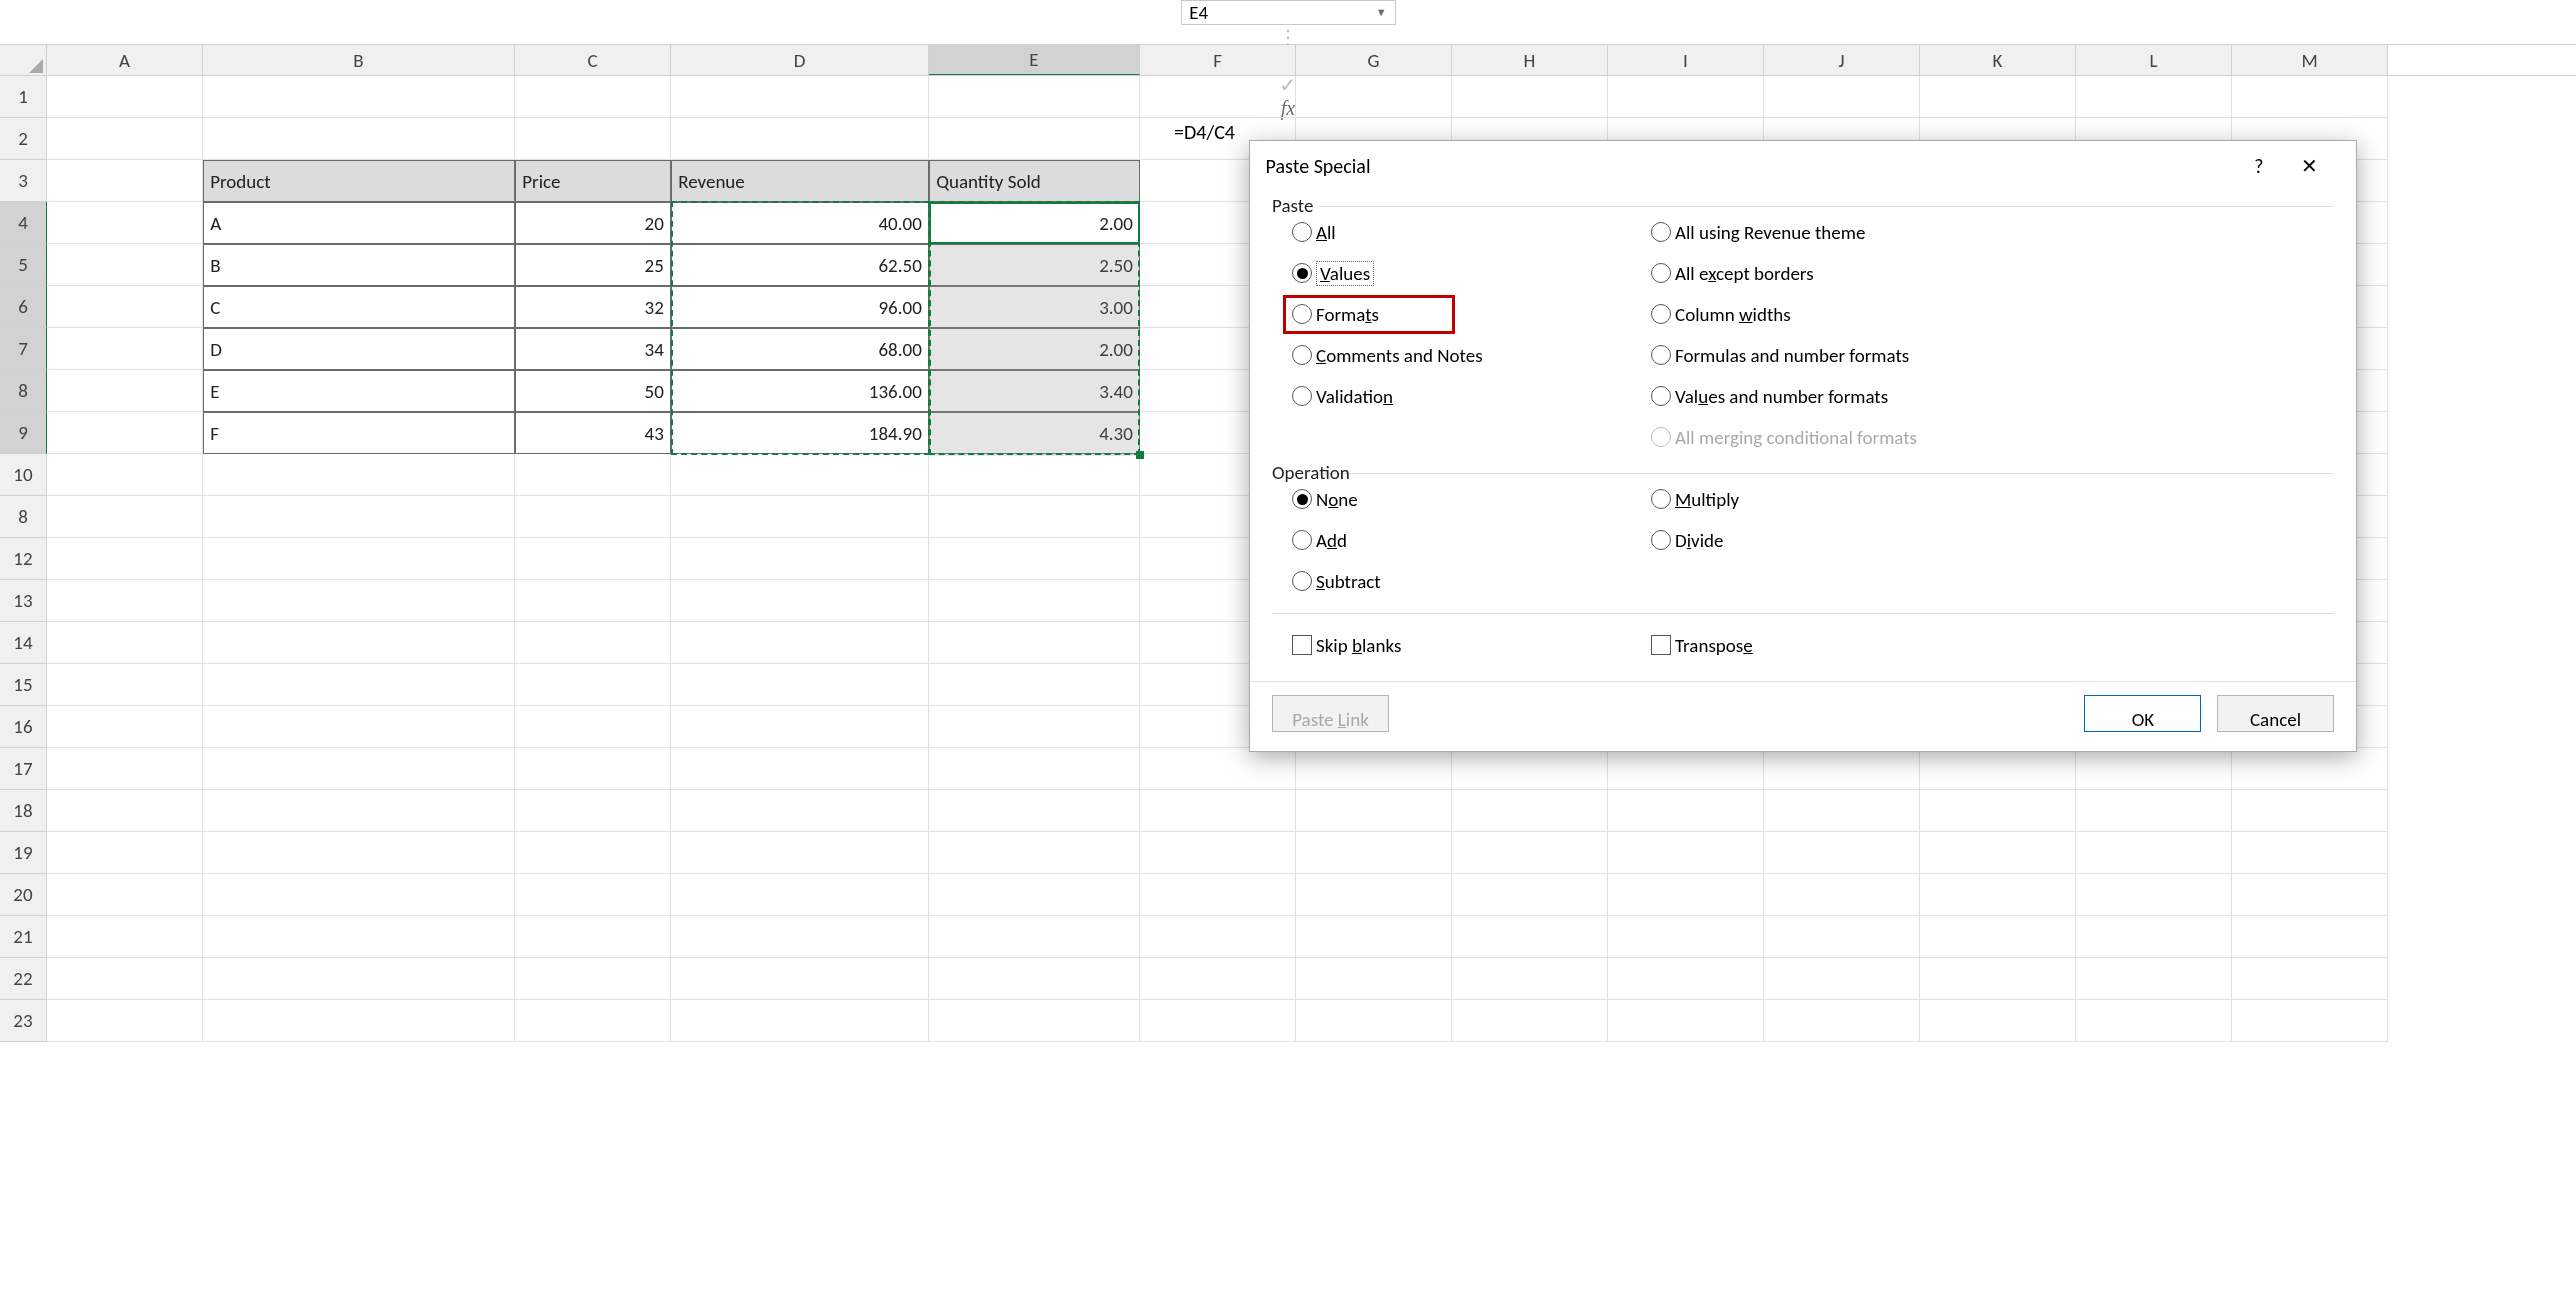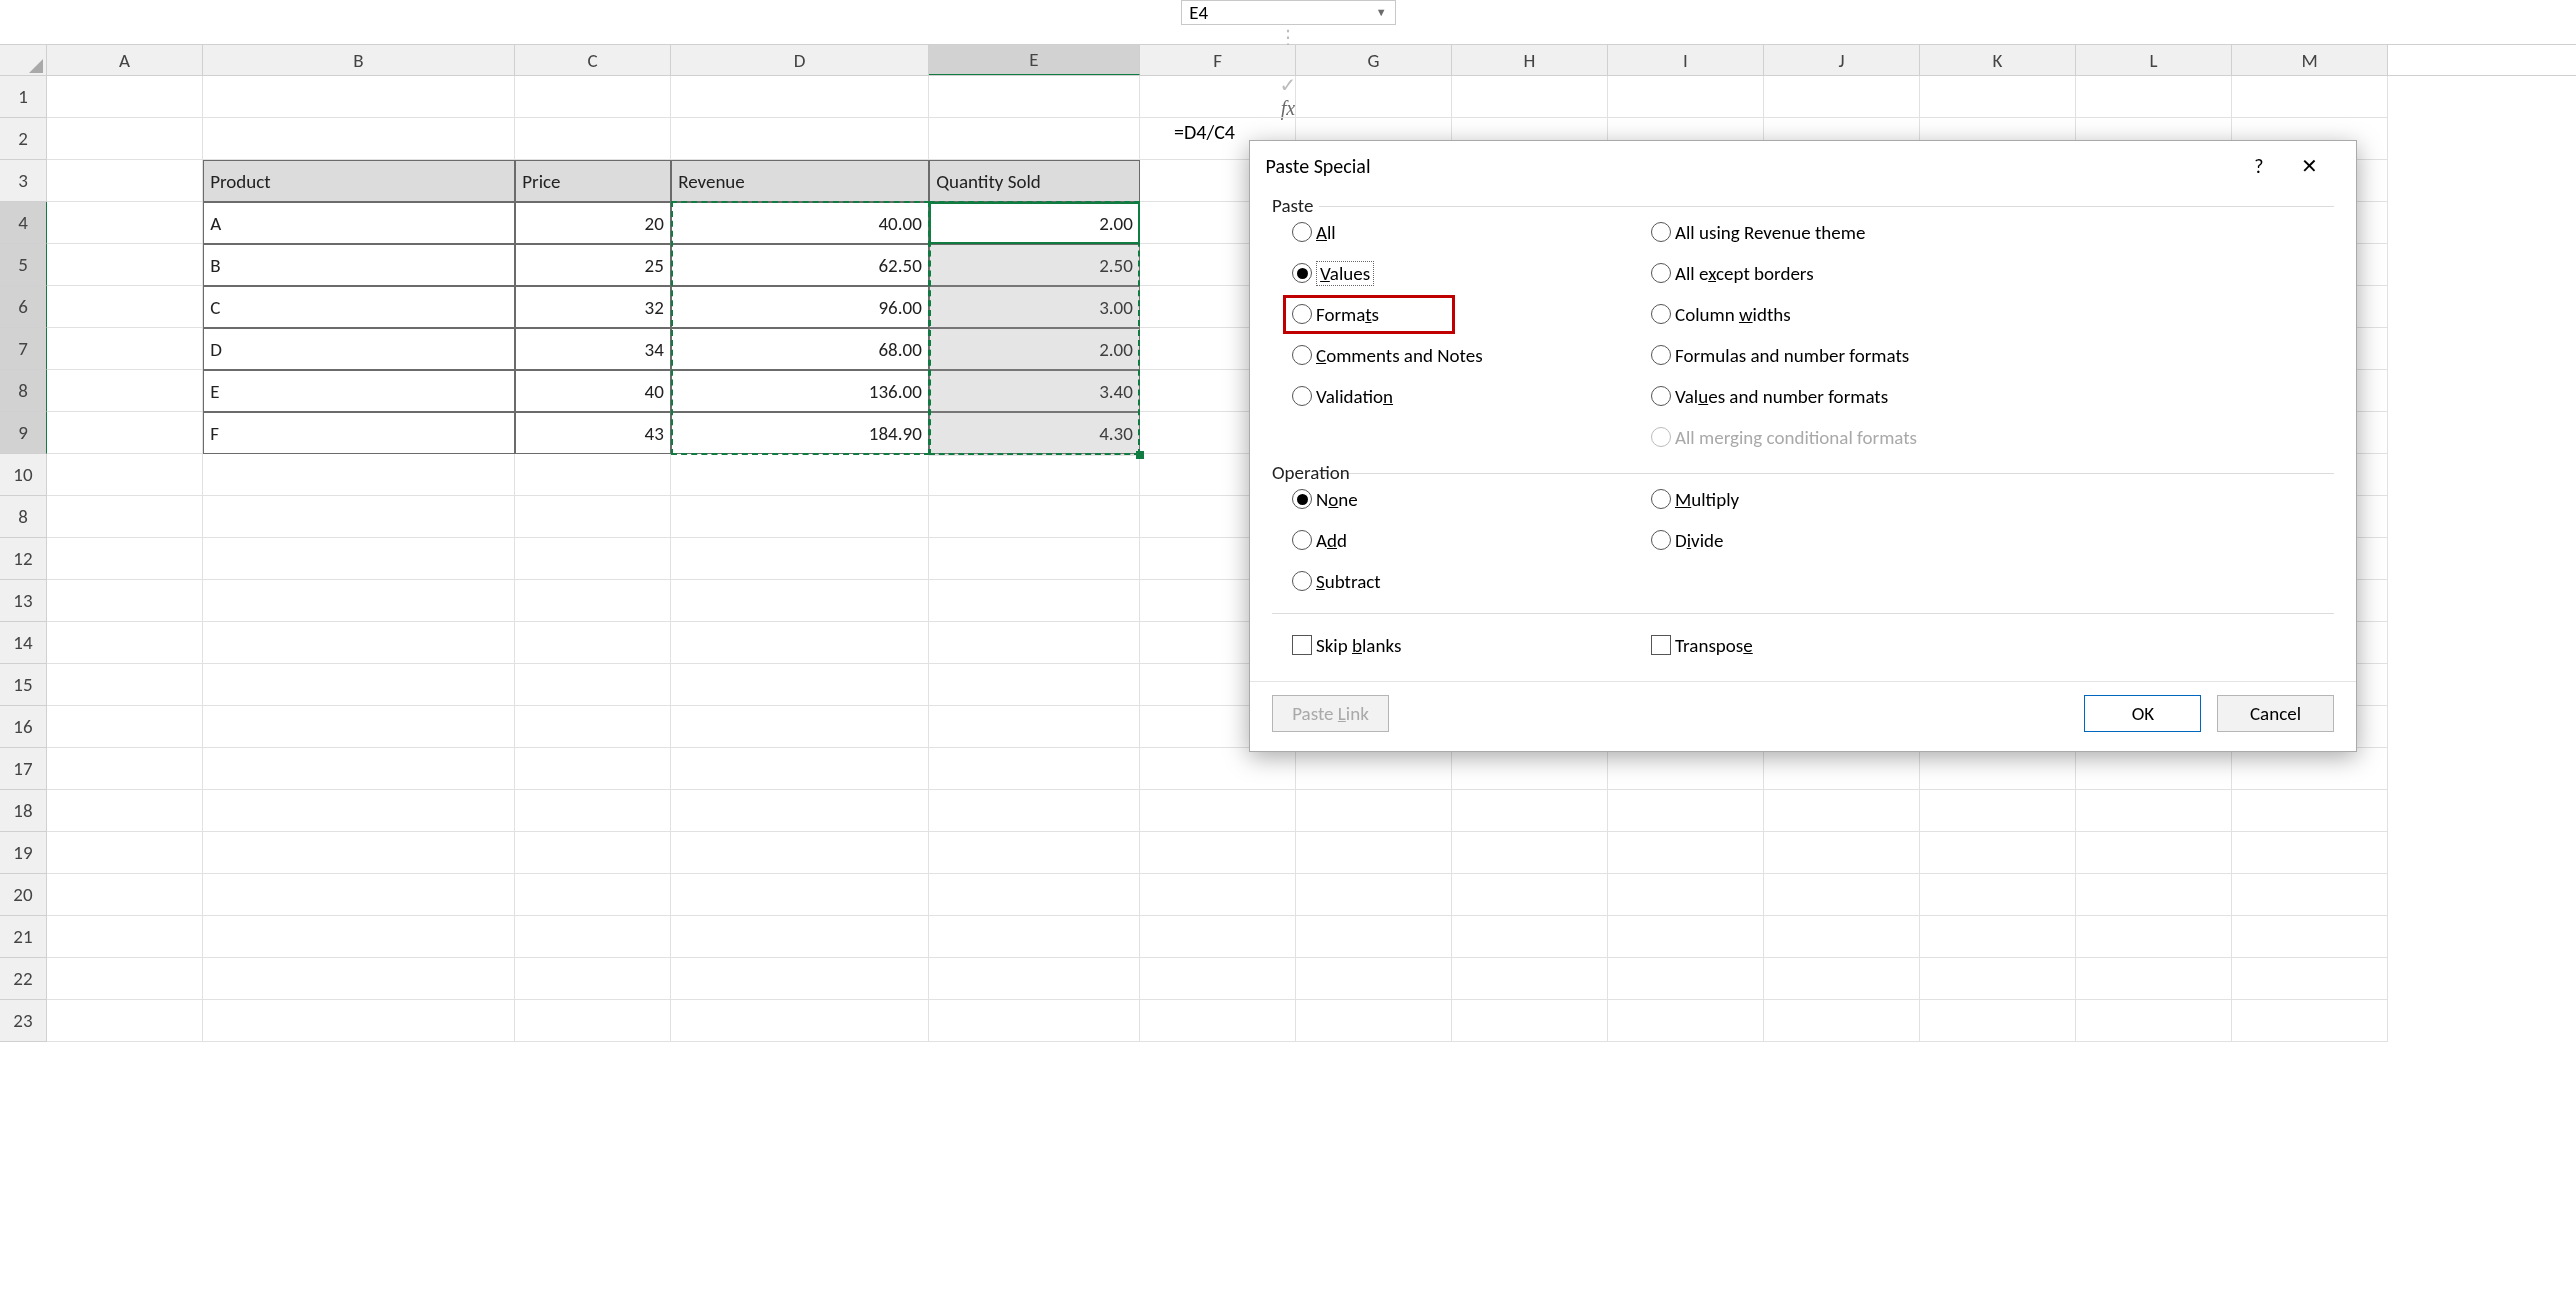--- a/index.html
+++ b/index.html
@@ -61,21 +61,21 @@
 .radio.disabled, .label.disabled { color: #a9a9a9; border-color: #bcbcbc; }
 .two-col { display: flex; }
 .col-l { width: 359px; }
 .col-r { flex: 1; }
 .u { text-decoration: underline; }
 .opt-box { border: 0.8px dotted #666; padding: 0 3.1px; }
 .highlight-box { position: absolute; border: 3.9px solid #c00000; }
 
 .dlg-foot { display: flex; align-items: center; padding: 12.5px 22px 19px 22px; gap: 15.6px; border-top: 0.8px solid #e4e4e4; }
 .dlg-foot .spacer { flex: 1; }
-.btn { height: 37px; min-width: 117px; border: 0.8px solid #b5b5b5; background: #f2f2f2; display: flex; align-items: center; justify-content: center; font-size: 19px; }
+.btn { height: 37px; min-width: 117px; border: 0.8px solid #b5b5b5; background: #f2f2f2; display: flex; align-items: flex-end; justify-content: center; font-size: 19px; }
 .btn.primary { border: 1.6px solid #0067c0; background: #fff; }
 .btn.disabled { color: #a9a9a9; }
 
 
 .wA{width:156px}.wB{width:312px}.wC{width:156px}.wD{width:258px}.wE{width:211px}.wStd{width:156px}
 </style>
 </head>
 <body>
 
 <div class="formula-bar">
@@ -242,21 +242,21 @@
           <div class="cell wStd" style="border:none;border-right:0.8px solid #e1e1e1;border-bottom:0.8px solid #e1e1e1"></div>
           <div class="cell wStd" style="border:none;border-right:0.8px solid #e1e1e1;border-bottom:0.8px solid #e1e1e1"></div>
           <div class="cell wStd" style="border:none;border-right:0.8px solid #e1e1e1;border-bottom:0.8px solid #e1e1e1"></div>
           <div class="cell wStd" style="border:none;border-right:0.8px solid #e1e1e1;border-bottom:0.8px solid #e1e1e1"></div>
           <div class="cell wStd" style="border:none;border-right:0.8px solid #e1e1e1;border-bottom:0.8px solid #e1e1e1"></div>
           <div class="cell wStd" style="border:none;border-right:0.8px solid #e1e1e1;border-bottom:0.8px solid #e1e1e1"></div>
       </div>
       <div class="row tbl">
         <div class="cell wA" style="border:none;border-right:0.8px solid #e1e1e1;border-bottom:0.8px solid #e1e1e1"></div>
         <div class="cell wB">E</div>
-        <div class="cell wC r">40</div>
+        <div class="cell wC r">50</div>
         <div class="cell wD r">136.00</div>
         <div class="cell wE r">3.40</div>
         <div class="cell wStd" style="border:none;border-right:0.8px solid #e1e1e1;border-bottom:0.8px solid #e1e1e1"></div>
           <div class="cell wStd" style="border:none;border-right:0.8px solid #e1e1e1;border-bottom:0.8px solid #e1e1e1"></div>
           <div class="cell wStd" style="border:none;border-right:0.8px solid #e1e1e1;border-bottom:0.8px solid #e1e1e1"></div>
           <div class="cell wStd" style="border:none;border-right:0.8px solid #e1e1e1;border-bottom:0.8px solid #e1e1e1"></div>
           <div class="cell wStd" style="border:none;border-right:0.8px solid #e1e1e1;border-bottom:0.8px solid #e1e1e1"></div>
           <div class="cell wStd" style="border:none;border-right:0.8px solid #e1e1e1;border-bottom:0.8px solid #e1e1e1"></div>
           <div class="cell wStd" style="border:none;border-right:0.8px solid #e1e1e1;border-bottom:0.8px solid #e1e1e1"></div>
           <div class="cell wStd" style="border:none;border-right:0.8px solid #e1e1e1;border-bottom:0.8px solid #e1e1e1"></div>

